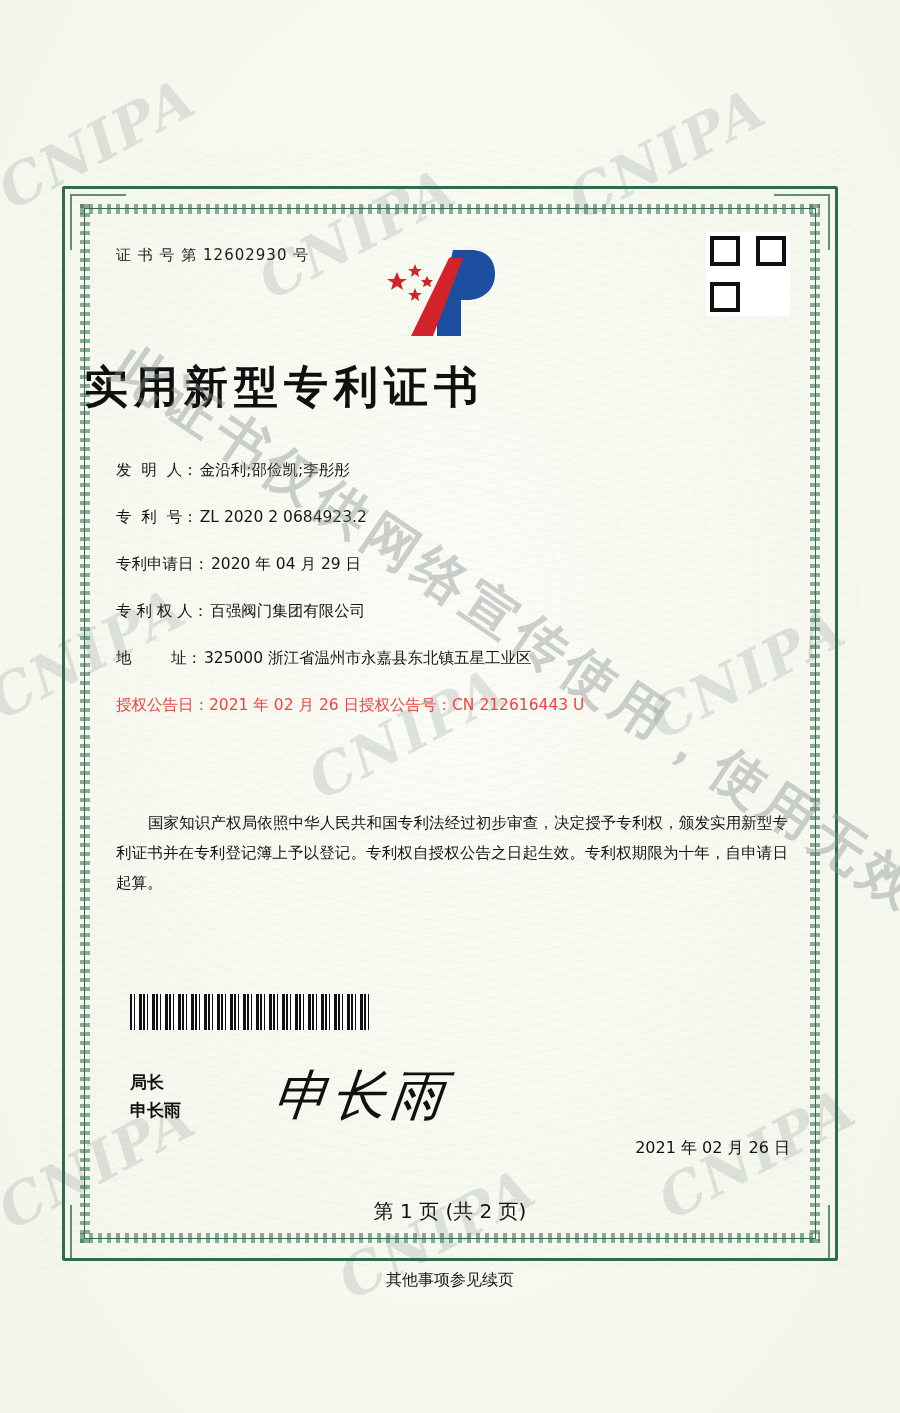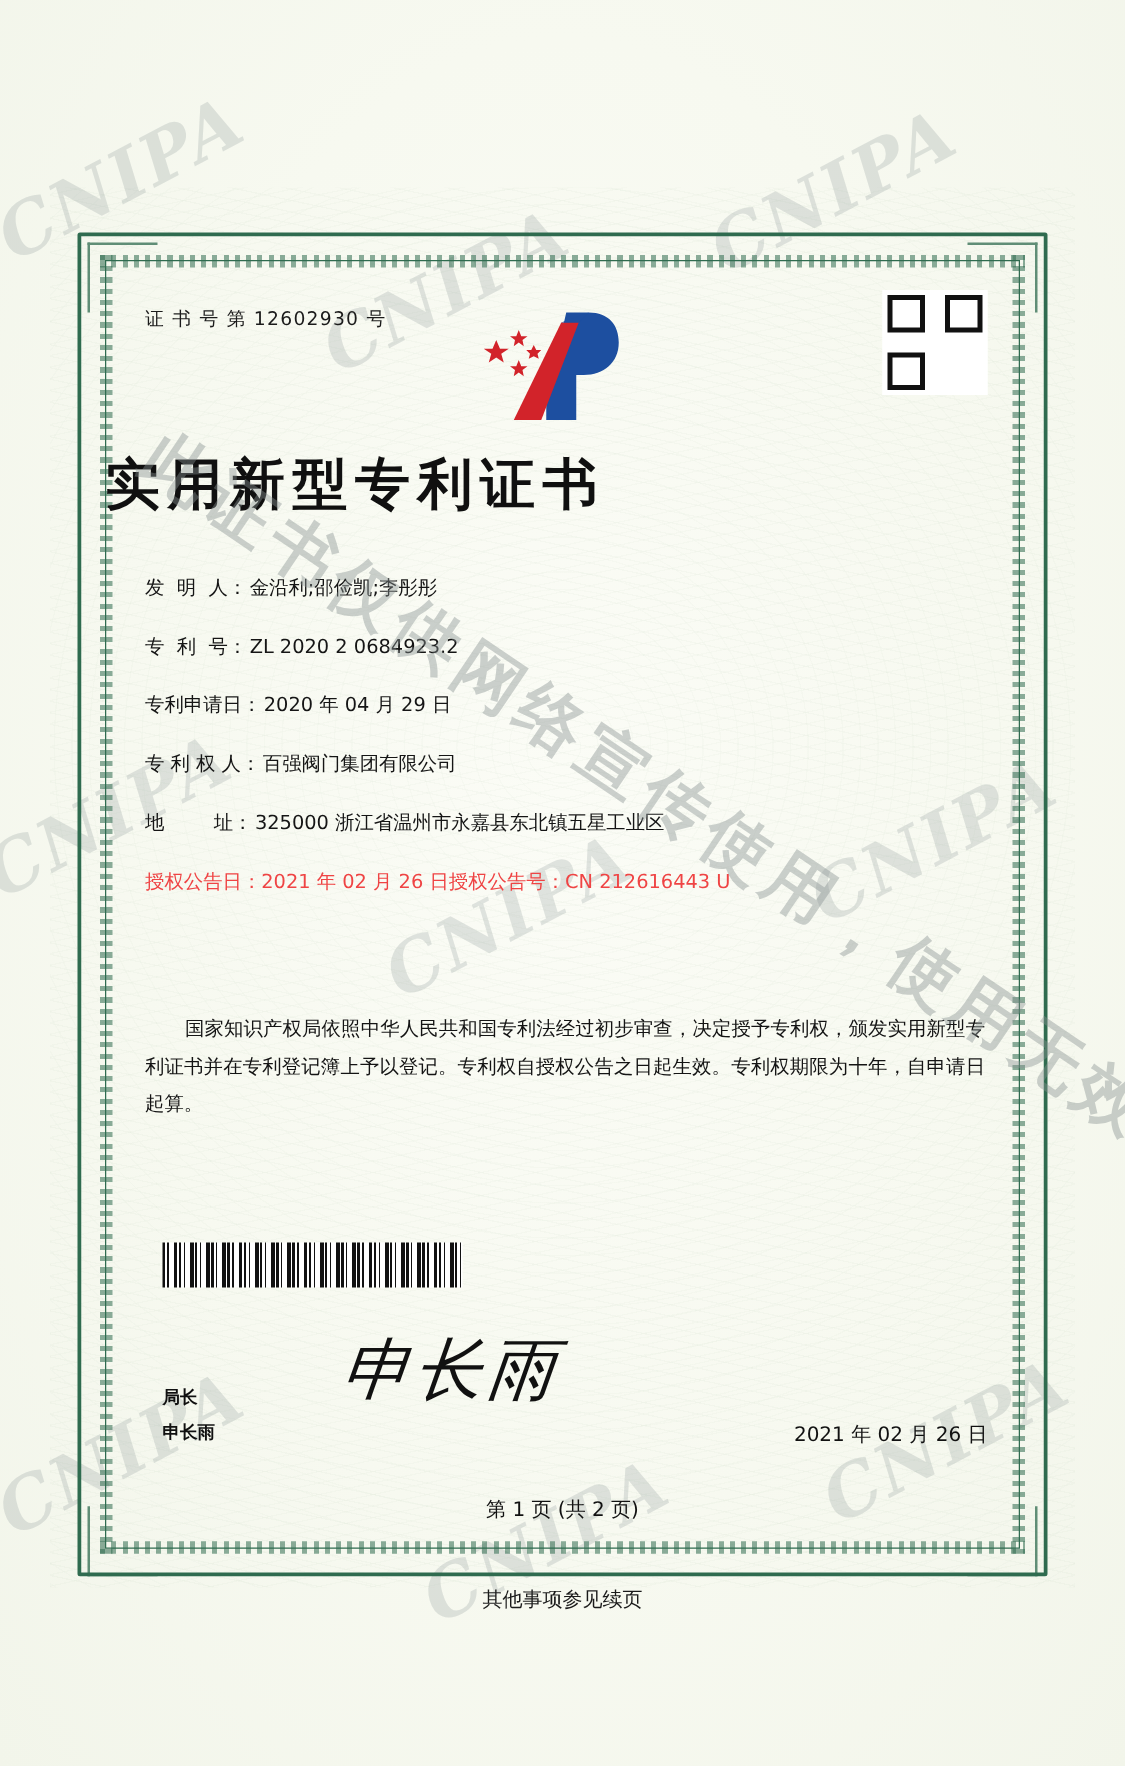--- a/index.html
+++ b/index.html
@@ -196,25 +196,24 @@
     width: 240px; height: 36px;
     background-image: repeating-linear-gradient(90deg,
       #111 0 2px, #fff 2px 4px, #111 4px 5px, #fff 5px 9px,
       #111 9px 12px, #fff 12px 13px);
   }
 
   .sign-block {
     position: absolute;
     left: 46px;
     top: 860px;
-    font-size: 14px;
+    font-size: 17px;
     line-height: 28px;
     color: #101010;
     font-weight: bold;
-    margin-top: 36px;
   }
 
   .signature {
     position: absolute;
     left: 190px;
     top: 852px;
     font-size: 54px;
     color: #111;
     font-family: "DejaVu Serif", "Liberation Serif", serif;
     font-style: italic;
@@ -228,21 +227,21 @@
     top: 930px;
     font-size: 16px;
     color: #111;
   }
 
   .page-no {
     position: absolute;
     left: 0; right: 0;
     top: 990px;
     text-align: center;
-    font-size: 16px;
+    font-size: 20px;
     color: #111;
   }
 
   .footer-note {
     position: absolute;
     left: 0; right: 0;
     top: 1270px;
     text-align: center;
     font-size: 16px;
     color: #1a1a1a;

